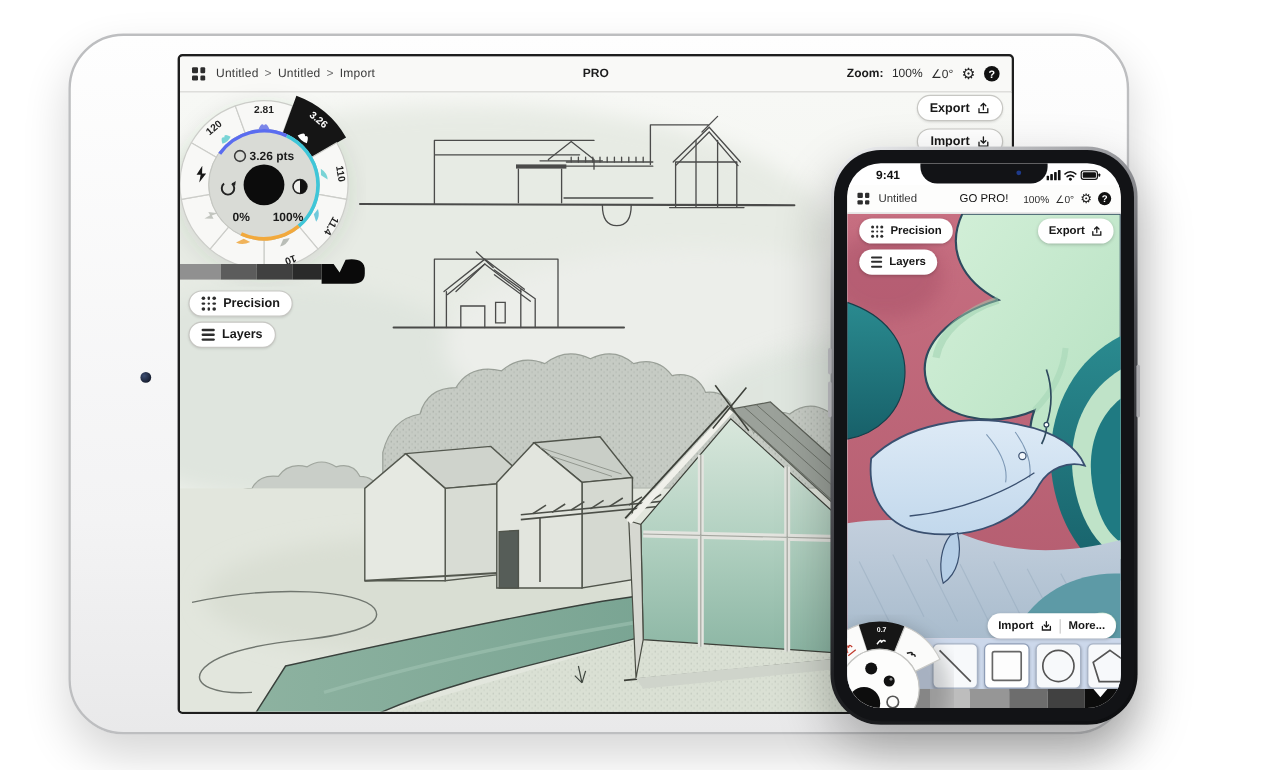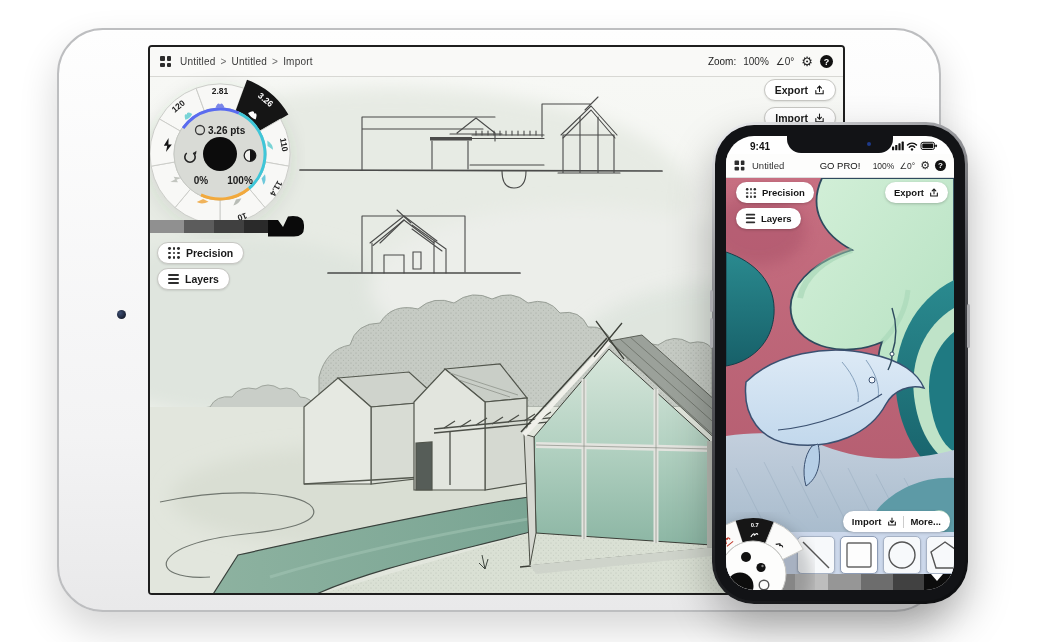--- a/index.html
+++ b/index.html
@@ -14,39 +14,39 @@
         background:radial-gradient(circle at 35% 35%,#3c4d72,#090c16);}
   .ipad-screen{position:absolute;left:89px;top:15px;width:697px;height:550px;box-sizing:border-box;
         background:#f4f5f2;border:2px solid #1e1e1e;border-radius:4px;overflow:hidden;}
   .ipad-toolbar{position:absolute;left:0;top:0;right:0;height:30px;background:#f9f9f7;
         border-bottom:1px solid #d8d8d4;display:flex;align-items:center;padding:0 10px;box-sizing:border-box;z-index:6;}
   .tb-left{display:flex;align-items:center;gap:9px;}
   .crumb{font-size:10px;color:#3a3a3a;letter-spacing:.2px;display:flex;gap:5px;}
   .crumb .sep{color:#6a6a6a;}
   .tb-center{position:absolute;left:0;right:0;text-align:center;font-size:10px;font-weight:700;color:#1c1c1c;pointer-events:none;}
   .tb-right{margin-left:auto;display:flex;align-items:center;gap:7px;z-index:2;}
-  .zoom-label{font-size:10px;font-weight:400;color:#1c1c1c;}
+  .zoom-label{font-size:10px;font-weight:700;color:#1c1c1c;}
   .zoom-val{font-size:10px;color:#2c2c2c;}
   .gear{font-size:13px;line-height:1;color:#222;}
   .help{width:13px;height:13px;border-radius:50%;background:#111;color:#fff;font-size:9px;font-weight:700;
         display:flex;align-items:center;justify-content:center;}
   .icon-grid{width:11px;height:11px;display:grid;grid-template-columns:1fr 1fr;grid-template-rows:1fr 1fr;gap:2px;}
   .icon-grid i{background:#2d2d2d;border-radius:1px;}
   .icon-dots{width:12px;height:12px;display:grid;grid-template-columns:repeat(3,1fr);grid-template-rows:repeat(3,1fr);gap:1.6px;}
   .icon-dots i{background:#2d2d2d;border-radius:50%;}
   .icon-lines{display:flex;flex-direction:column;gap:2.4px;width:11px;}
   .icon-lines i{height:2px;background:#2d2d2d;border-radius:1px;}
   .ipad-canvas{position:absolute;left:0;top:30px;width:697px;height:520px;z-index:1;}
   .pill{position:absolute;display:inline-flex;align-items:center;gap:6px;background:#fff;
         border:1px solid #c7c7c3;border-radius:12px;padding:0 10px;height:22px;box-sizing:border-box;
         font-size:10.5px;font-weight:700;color:#191919;box-shadow:0 1px 2px rgba(0,0,0,.10);z-index:7;white-space:nowrap;}
   .wheel-wrap{position:absolute;left:-15px;top:22px;width:170px;height:170px;z-index:7;}
   .graybar{position:absolute;left:0;top:166px;z-index:7;}
   
-  .phone{position:absolute;left:712px;top:122px;width:256px;height:482px;border-radius:42px;
+  .phone{position:absolute;left:692px;top:122px;width:256px;height:482px;border-radius:42px;
         background:linear-gradient(150deg,#f2f3f5,#9b9ca0 22%,#515257 45%,#202124 70%,#0c0d0f);
         box-shadow:0 20px 44px rgba(0,0,0,.28);z-index:10;}
   .phone-inner{position:absolute;left:3px;top:3px;right:3px;bottom:3px;border-radius:39px;background:#121316;}
   .phone-screen{position:absolute;left:14px;top:14px;width:228px;height:454px;border-radius:28px;
         background:#fff;overflow:hidden;}
   .notch{position:absolute;top:0;left:50%;transform:translateX(-50%);width:106px;height:17px;background:#121316;
         border-radius:0 0 14px 14px;z-index:12;}
   .notch .cam{position:absolute;right:22px;top:6px;width:4px;height:4px;border-radius:50%;background:#1e3a8a;}
   .side-btn{position:absolute;background:#ababaf;border-radius:2px;}
   .p-status{position:absolute;left:0;top:2px;right:0;height:16px;display:flex;align-items:center;z-index:11;}
@@ -205,20 +205,21 @@
               <i></i>
             </div>
           <div class="crumb">
             <span>Untitled</span>
             <span class="sep">&gt;</span>
             <span>Untitled</span>
             <span class="sep">&gt;</span>
             <span>Import</span>
           </div>
         </div>
+        <div class="tb-center">PRO</div>
         <div class="tb-right">
           <span class="zoom-label">Zoom:</span>
           <span class="zoom-val">100%</span>
           <span class="zoom-val">∠0°</span>
           <span class="gear">⚙</span>
           <span class="help">?</span>
         </div>
       </div>
 
       <div class="pill" style="right:7px;top:32px;">

